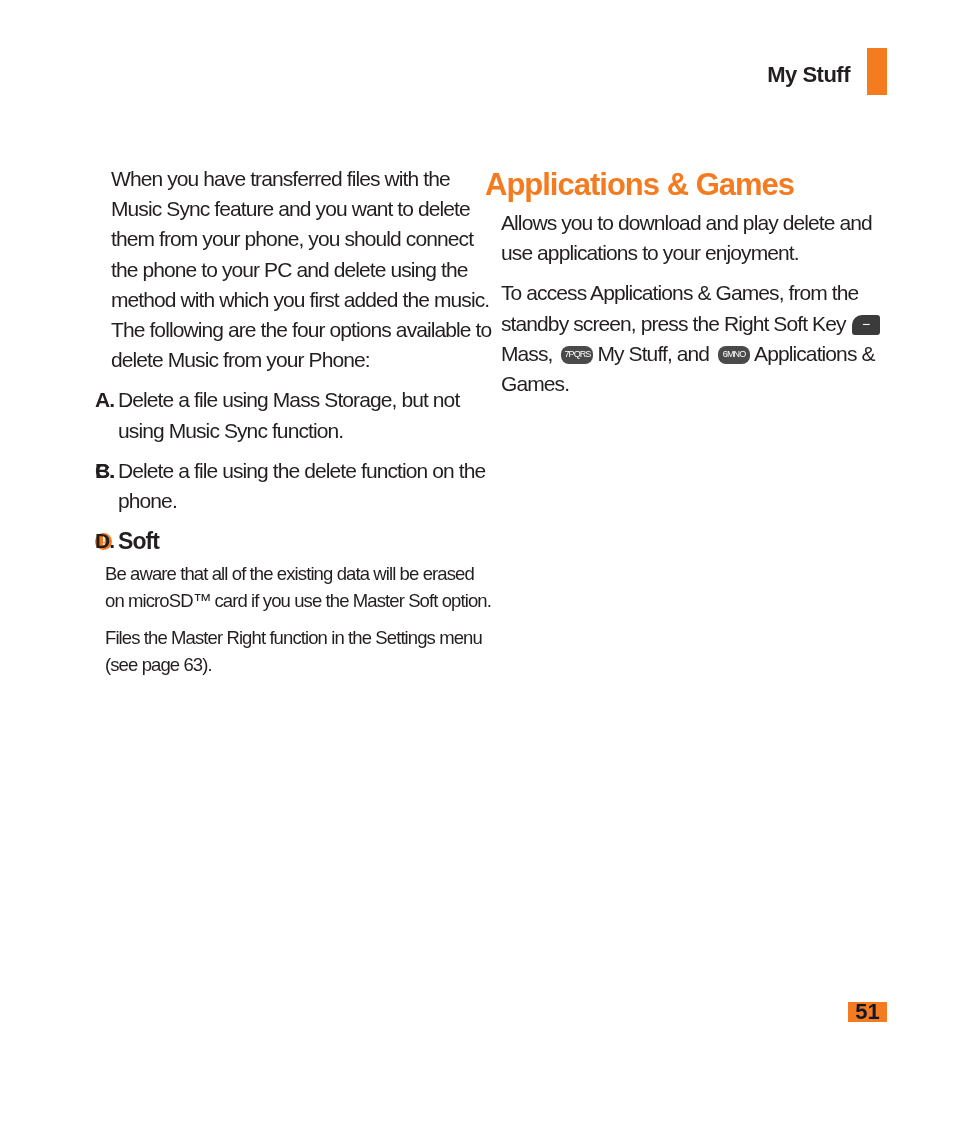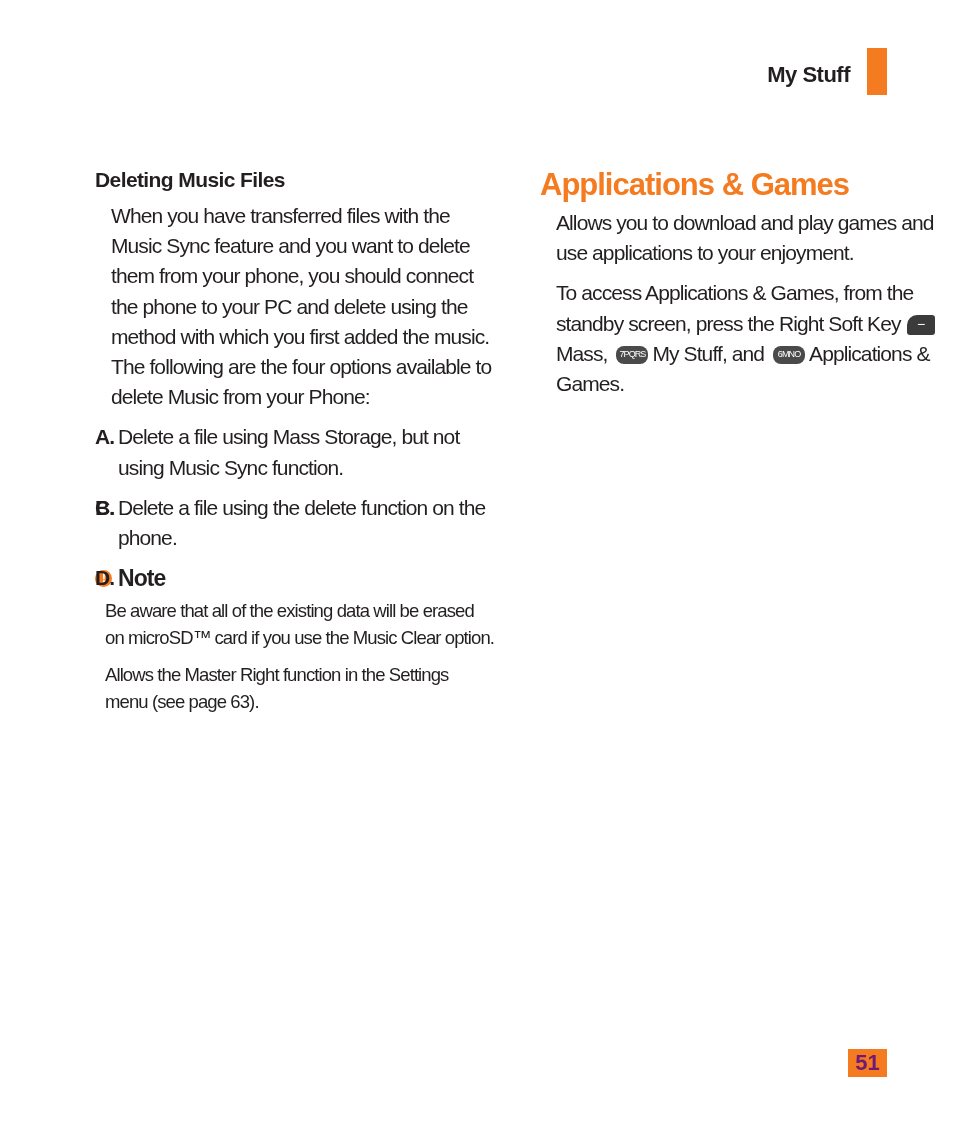--- a/index.html
+++ b/index.html
@@ -3,73 +3,72 @@
 <meta charset="utf-8">
 <style>
   html,body{margin:0;padding:0;background:#fff;}
   body{width:954px;height:1145px;position:relative;overflow:hidden;
        font-family:"Liberation Sans",sans-serif;color:#231f20;}
   .header-title{position:absolute;left:730px;top:62px;width:120px;text-align:right;
        font-weight:bold;font-size:22px;letter-spacing:-0.5px;}
   .header-bar{position:absolute;left:867px;top:48px;width:20px;height:47px;background:#f47b20;}
   .col{position:absolute;font-size:21px;line-height:30.2px;letter-spacing:-0.9px;transform-origin:left top;}
   .left{left:95px;top:164px;width:400px;}
-  .right{left:540px;top:166px;width:400px;}
+  .right{left:485px;top:166px;width:400px;}
   h3{margin:0 0 5px 0;font-size:21px;font-weight:bold;letter-spacing:-0.6px;line-height:32px;}
   h2{margin:0 0 4px 0;font-size:31px;font-weight:bold;color:#f47b20;letter-spacing:-1px;line-height:38px;}
   p{margin:0 0 10px 16px;}
   .list-item{position:relative;padding-left:23px;margin-bottom:10px;}
   .list-item .lbl{position:absolute;left:0;top:0;font-weight:bold;}
   .note-head{font-weight:bold;font-size:23px;margin:8px 0 4px 0;display:flex;align-items:center;}
   .note-icon{width:17px;height:17px;border-radius:50%;background:#f47b20;color:#fff;
        font-size:13px;font-weight:bold;display:inline-flex;align-items:center;justify-content:center;margin-right:6px;}
   .note-body{padding-left:10px;font-size:18.5px;line-height:27px;}
   .note-body p{margin:0 0 10px 0;}
   .key{display:inline-block;vertical-align:middle;background:#4a4a4a;border-radius:8px;
        color:#fff;font-size:9px;line-height:16px;height:18px;width:32px;text-align:center;margin:0 4px;}
   .softkey{display:inline-block;vertical-align:middle;width:28px;height:20px;background:#3b3b3b;
        border-radius:10px 3px 3px 3px;color:#fff;font-size:14px;line-height:18px;text-align:center;margin-left:6px;}
   b{font-weight:normal;}
-  .page-num{position:absolute;left:848px;top:1049px;width:39px;height:28px;background:#f47b20;
-       color:#701a75;font-weight:bold;font-size:22px;display:flex;align-items:center;justify-content:center;}
+  .page-num{position:absolute;left:848px;top:1002px;width:39px;height:20px;background:#f47b20;
+       color:#0f172a;font-weight:bold;font-size:22px;display:flex;align-items:center;justify-content:center;}
 </style>
 </head>
 <body>
 
 <div class="header-title">My Stuff</div>
 <div class="header-bar"></div>
 
 <div class="col left">
-  <h3>Deleting Music Files</h3>
   <p>When you have transferred files with the Music Sync feature and you want to delete them from your phone, you should connect the phone to your PC and delete using the method with which you first added the music. The following are the four options available to delete Music from your Phone:</p>
 
   <div class="list-item">
     <span class="lbl">A.</span>
     <span>Delete a file using Mass Storage, but not using Music Sync function.</span>
   </div>
   <div class="list-item">
     <span class="lbl">B.</span>
   </div>
   <div class="list-item">
     <span class="lbl">C.</span>
     <span>Delete a file using the delete function on the phone.</span>
   </div>
   <div class="list-item">
     <span class="lbl">D.</span>
   </div>
 
   <div class="note-head">
     <span class="note-icon">!</span>
-    <span>Note</span>
+    <span>Soft</span>
   </div>
   <div class="note-body">
-    <p>Be aware that all of the existing data will be erased on microSD™ card if you use the Music Clear option.</p>
-    <p><span>Allows the </span><b>Master Right</b><span> function in the Settings menu (see page 63).</span></p>
+    <p>Be aware that all of the existing data will be erased on microSD™ card if you use the Master Soft option.</p>
+    <p><span>Files the </span><b>Master Right</b><span> function in the Settings menu (see page 63).</span></p>
   </div>
 </div>
 
 <div class="col right">
   <h2>Applications &amp; Games</h2>
-  <p>Allows you to download and play games and use applications to your enjoyment.</p>
+  <p>Allows you to download and play delete and use applications to your enjoyment.</p>
   <p><span>To access Applications &amp; Games, from the standby screen, press the </span><b>Right Soft Key</b><span class="softkey">−</span> <b>Mass</b><span>, </span><span class="key">7PQRS</span><b>My Stuff</b><span>, and </span><span class="key">6MNO</span><b>Applications &amp; Games</b><span>.</span></p>
 </div>
 
 <div class="page-num">51</div>
 
 </body></html>

